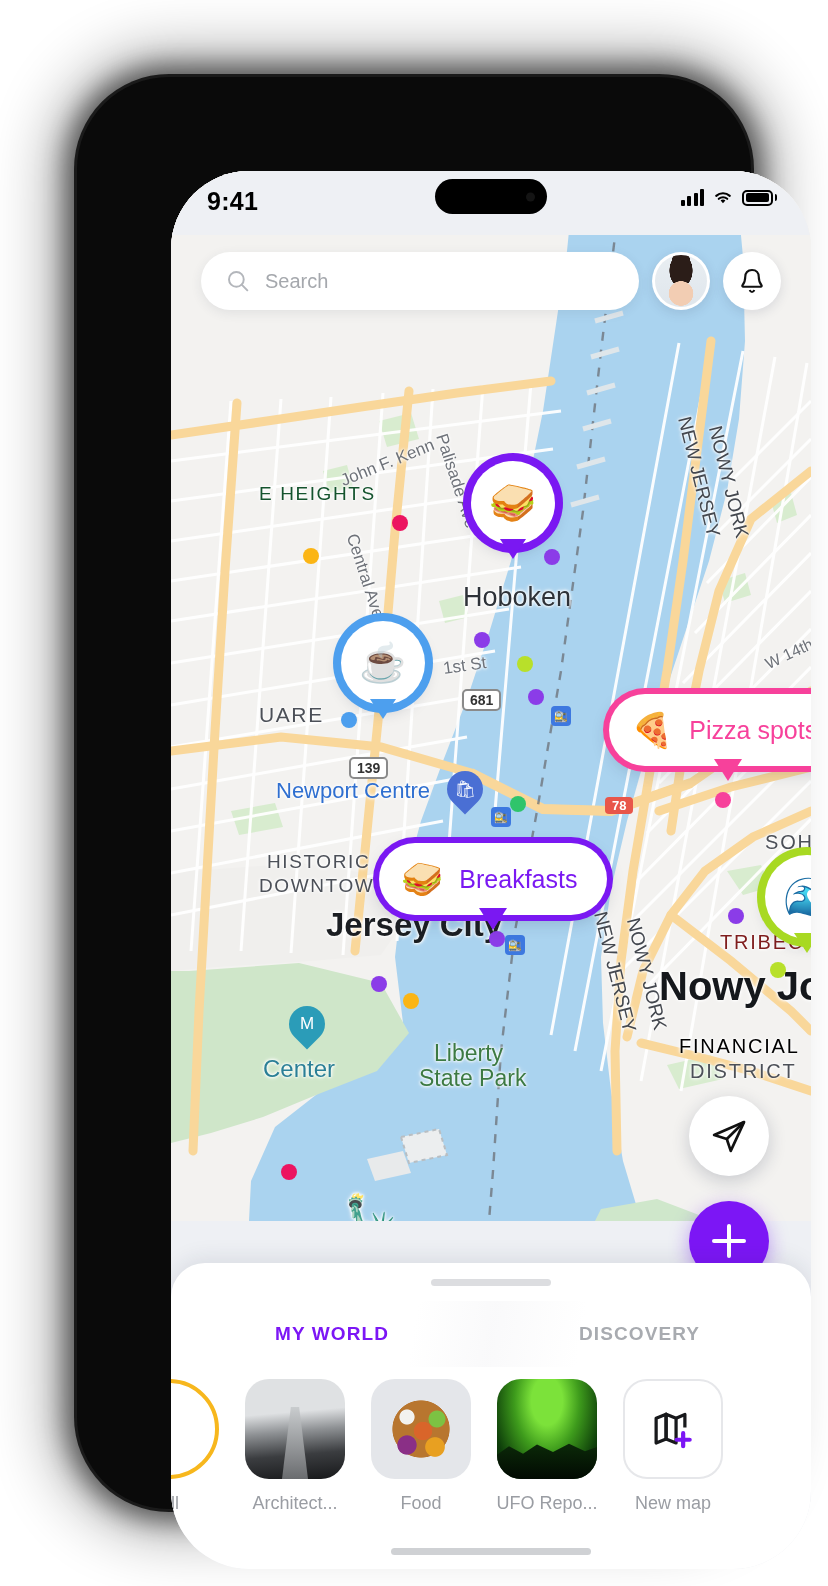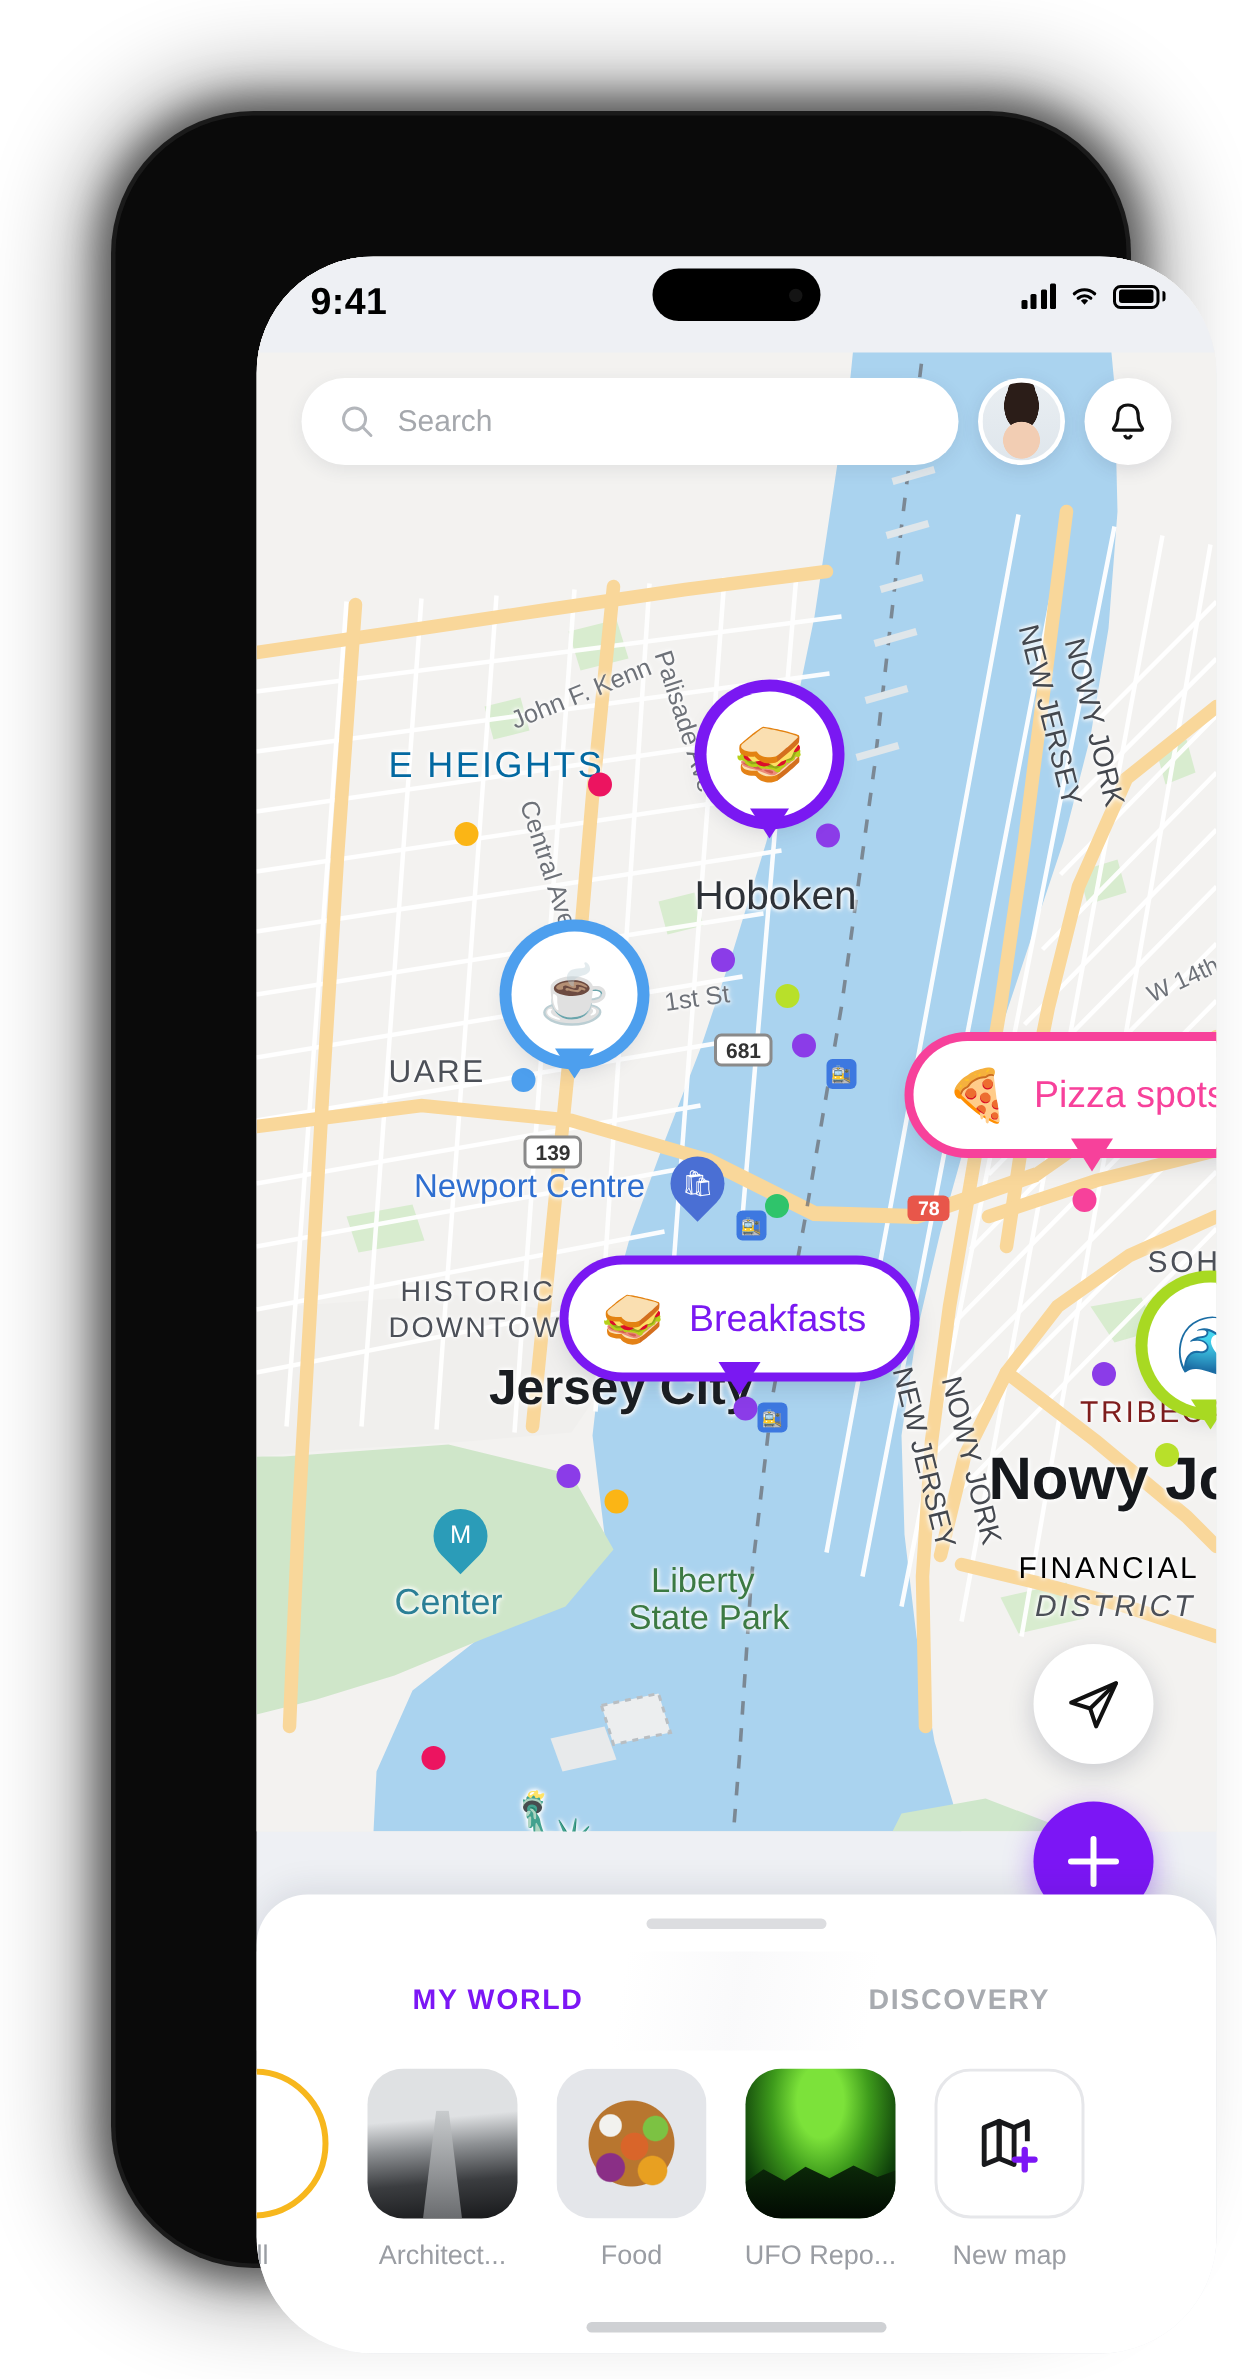--- a/index.html
+++ b/index.html
@@ -396,43 +396,43 @@
           <div class="maplabel" style="left: 236px; top: 300px; font-size: 17px; color: rgb(110, 114, 121); transform: rotate(72deg);">Palisade Ave</div>
           <div class="maplabel" style="left: 150px; top: 395px; font-size: 17px; color: rgb(110, 114, 121); transform: rotate(72deg);">Central Ave</div>
           <div class="maplabel" style="left: 272px; top: 485px; font-size: 17px; color: rgb(110, 114, 121); transform: rotate(-8deg);">1st St</div>
           <div class="maplabel" style="left: 592px; top: 470px; font-size: 16px; color: rgb(110, 114, 121); transform: rotate(-25deg);">W 14th St</div>
           <div class="maplabel" style="left: 466px; top: 295px; font-size: 19px; color: rgb(68, 72, 79); transform: rotate(76deg);">NEW JERSEY</div>
           <div class="maplabel" style="left: 500px; top: 300px; font-size: 19px; color: rgb(68, 72, 79); transform: rotate(76deg);">NOWY JORK</div>
           <div class="maplabel" style="left: 382px; top: 790px; font-size: 19px; color: rgb(68, 72, 79); transform: rotate(76deg);">NEW JERSEY</div>
           <div class="maplabel" style="left: 418px; top: 792px; font-size: 19px; color: rgb(68, 72, 79); transform: rotate(76deg);">NOWY JORK</div>
         </div>
       <div id="area-labels">
-          <div class="maplabel" style="left: 88px; top: 326px; font-size: 24px; color: #0369a1; letter-spacing: 1.6px;">E HEIGHTS</div>
+          <div class="maplabel" style="left: 88px; top: 312px; font-size: 19px; color: #14532d; letter-spacing: 1.6px;">E HEIGHTS</div>
           <div class="maplabel" style="left: 88px; top: 532px; font-size: 21px; color: rgb(76, 80, 88); letter-spacing: 1.6px;">UARE</div>
           <div class="maplabel" style="left: 96px; top: 680px; font-size: 19px; color: rgb(76, 80, 88); letter-spacing: 1.6px;">HISTORIC</div>
           <div class="maplabel" style="left: 88px; top: 704px; font-size: 19px; color: rgb(76, 80, 88); letter-spacing: 1.6px;">DOWNTOW</div>
           <div class="maplabel" style="left: 594px; top: 660px; font-size: 20px; color: rgb(76, 80, 88); letter-spacing: 1.8px;">SOHO</div>
           <div class="maplabel" style="left: 549px; top: 760px; font-size: 20px; color: #7f1d1d; letter-spacing: 1.8px;">TRIBECA</div>
           <div class="maplabel" style="left: 508px; top: 864px; font-size: 20px; color: #000000; letter-spacing: 1.8px;">FINANCIAL</div>
-          <div class="maplabel" style="left: 519px; top: 889px; font-size: 20px; color: rgb(76, 80, 88); letter-spacing: 1.8px; font-style: italic;">DISTRICT</div>
+          <div class="maplabel" style="left: 519px; top: 889px; font-size: 20px; color: rgb(76, 80, 88); letter-spacing: 1.8px;">DISTRICT</div>
           <div class="maplabel" style="left: 589px; top: 718px; font-size: 20px; color: rgb(76, 80, 88); letter-spacing: 1.8px;">M</div>
         </div>
       <div id="park-labels">
           <div class="maplabel" style="left: 263px; top: 869px; font-size: 23px; color: rgb(60, 122, 67);">Liberty</div>
           <div class="maplabel" style="left: 248px; top: 894px; font-size: 23px; color: rgb(60, 122, 67);">State Park</div>
           <div class="maplabel" style="left: 92px; top: 884px; font-size: 24px; color: rgb(43, 127, 150);">Center</div>
           <div class="maplabel" style="left: 105px; top: 607px; font-size: 22px; color: rgb(47, 111, 208);">Newport Centre</div>
         </div>
       <div id="city-labels">
           <div class="maplabel" style="left: 292px; top: 411px; font-size: 27px; color: rgb(46, 50, 56); font-weight: 400;">Hoboken</div>
           <div class="maplabel" style="left: 155px; top: 735px; font-size: 33px; color: rgb(27, 30, 34); font-weight: bold;">Jersey City</div>
           <div class="maplabel" style="left: 488px; top: 793px; font-size: 40px; color: rgb(21, 24, 28); font-weight: bold;">Nowy Jork</div>
         </div>
       <div id="shields">
-          <div class="shield" style="left: 305px; top: 518px;">681</div>
+          <div class="shield" style="left: 291px; top: 518px;">681</div>
           <div class="shield" style="left: 178px; top: 586px;">139</div>
           <div class="hwy" style="left: 434px; top: 626px;">78</div>
         </div>
       <div id="dots">
           <div class="minidot" style="left: 221px; top: 344px; background: rgb(236, 20, 96);"></div>
           <div class="minidot" style="left: 132px; top: 377px; background: rgb(251, 181, 21);"></div>
           <div class="minidot" style="left: 303px; top: 461px; background: rgb(139, 60, 232);"></div>
           <div class="minidot" style="left: 346px; top: 485px; background: rgb(184, 224, 42);"></div>
           <div class="minidot" style="left: 357px; top: 518px; background: rgb(139, 60, 232);"></div>
           <div class="minidot" style="left: 373px; top: 378px; background: rgb(139, 60, 232);"></div>

